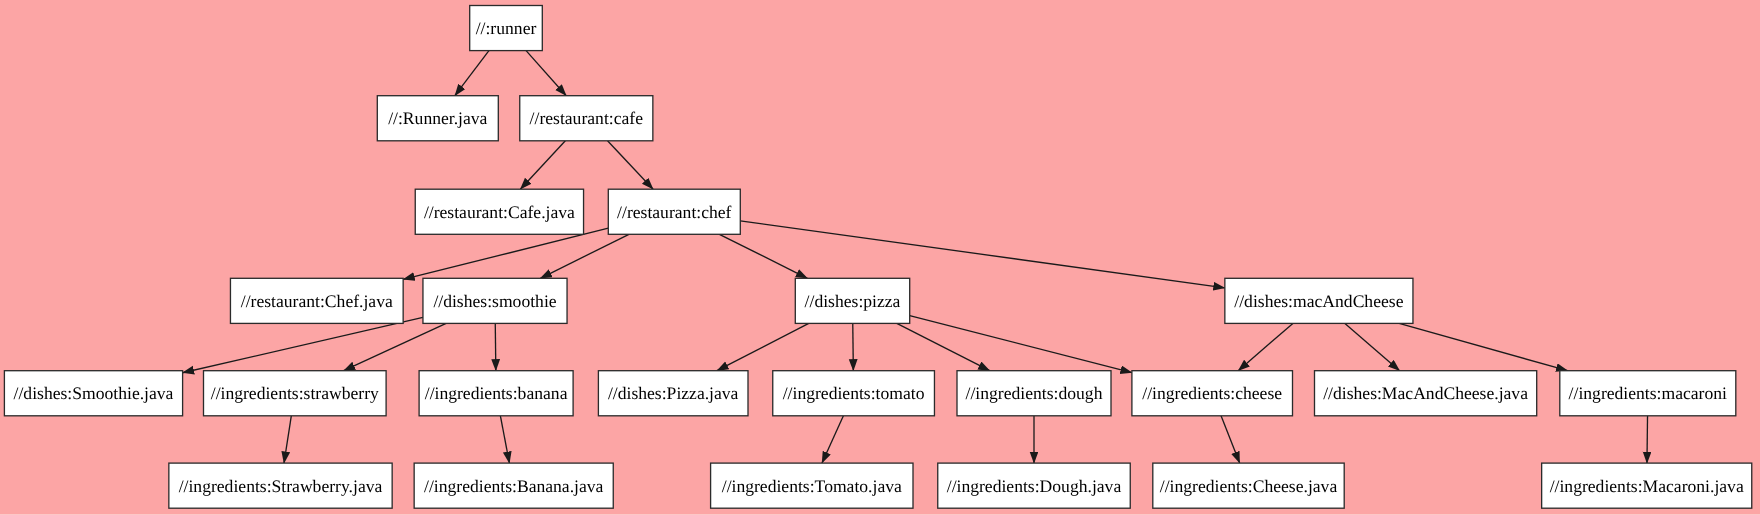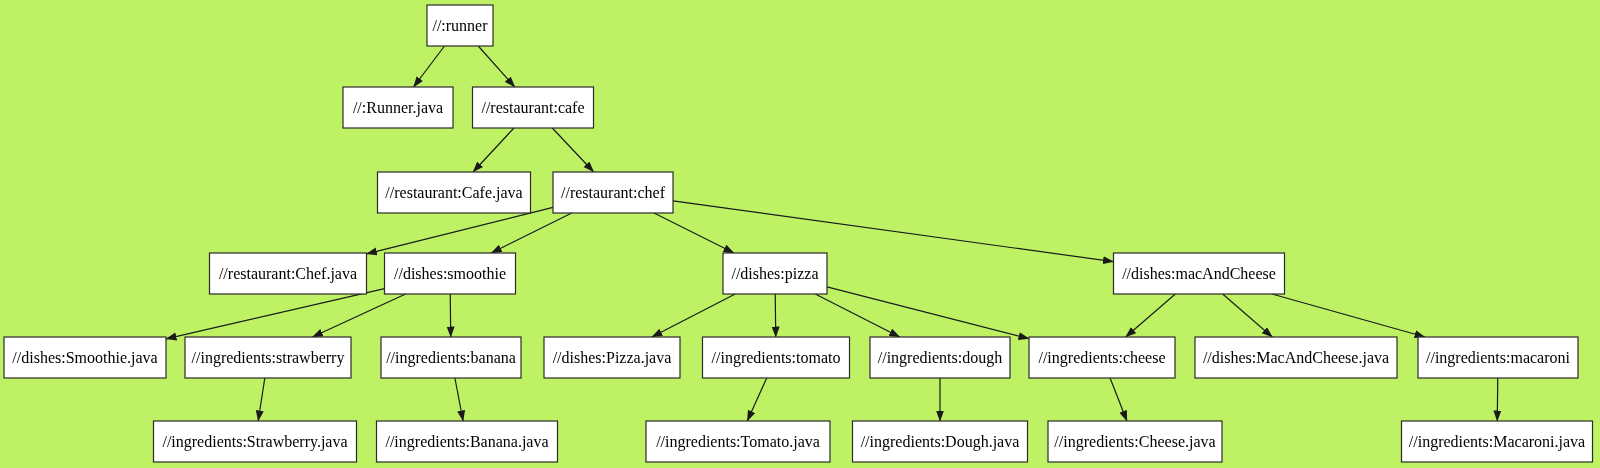--- a/index.html
+++ b/index.html
@@ -4,21 +4,21 @@
 <style>
   html, body {
     margin: 0;
     padding: 0;
     background: #ffffff;
   }
   .canvas {
     position: relative;
     width: 1600px;
     height: 468px;
-    background: #bef264;
+    background: #fca5a5;
     overflow: hidden;
   }
   svg text {
     font-family: "Liberation Serif", "DejaVu Serif", serif;
     font-size: 16px;
   }
 </style>
 </head>
 <body>
 

